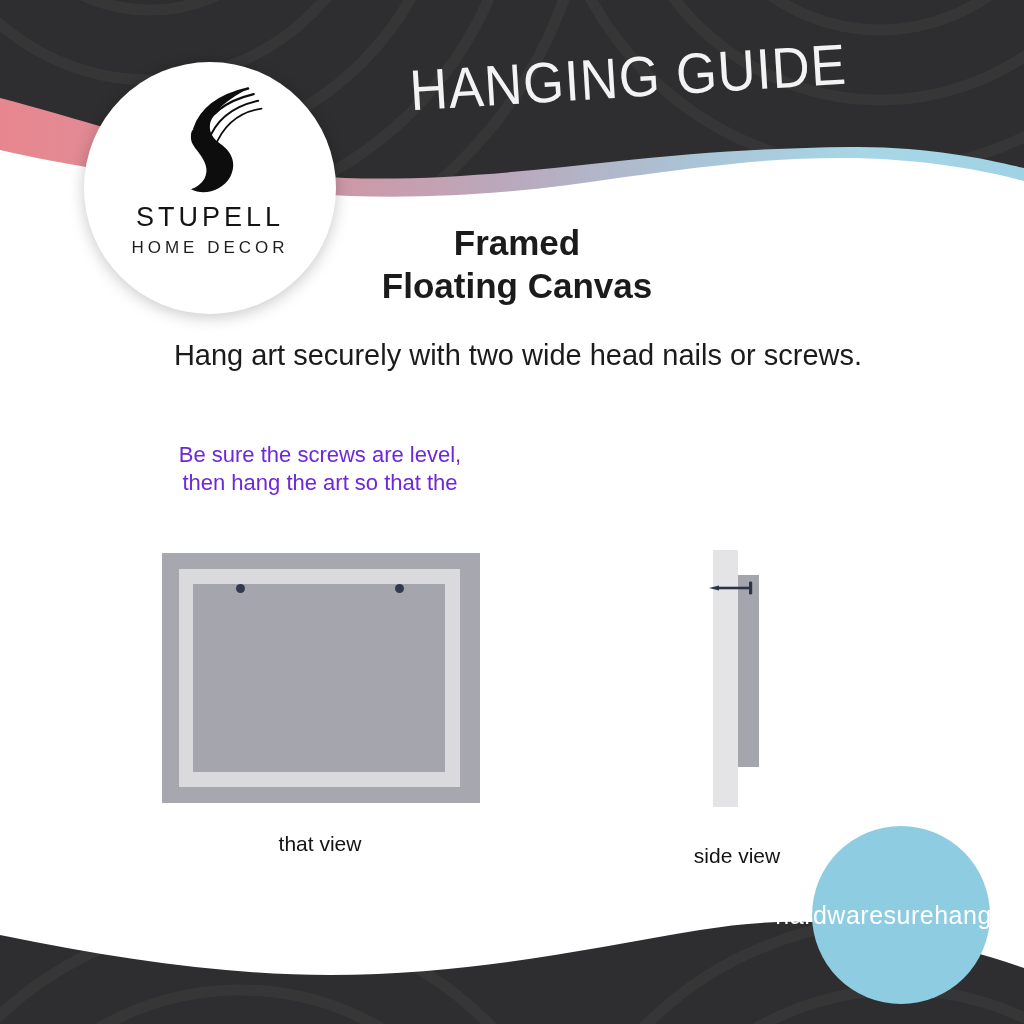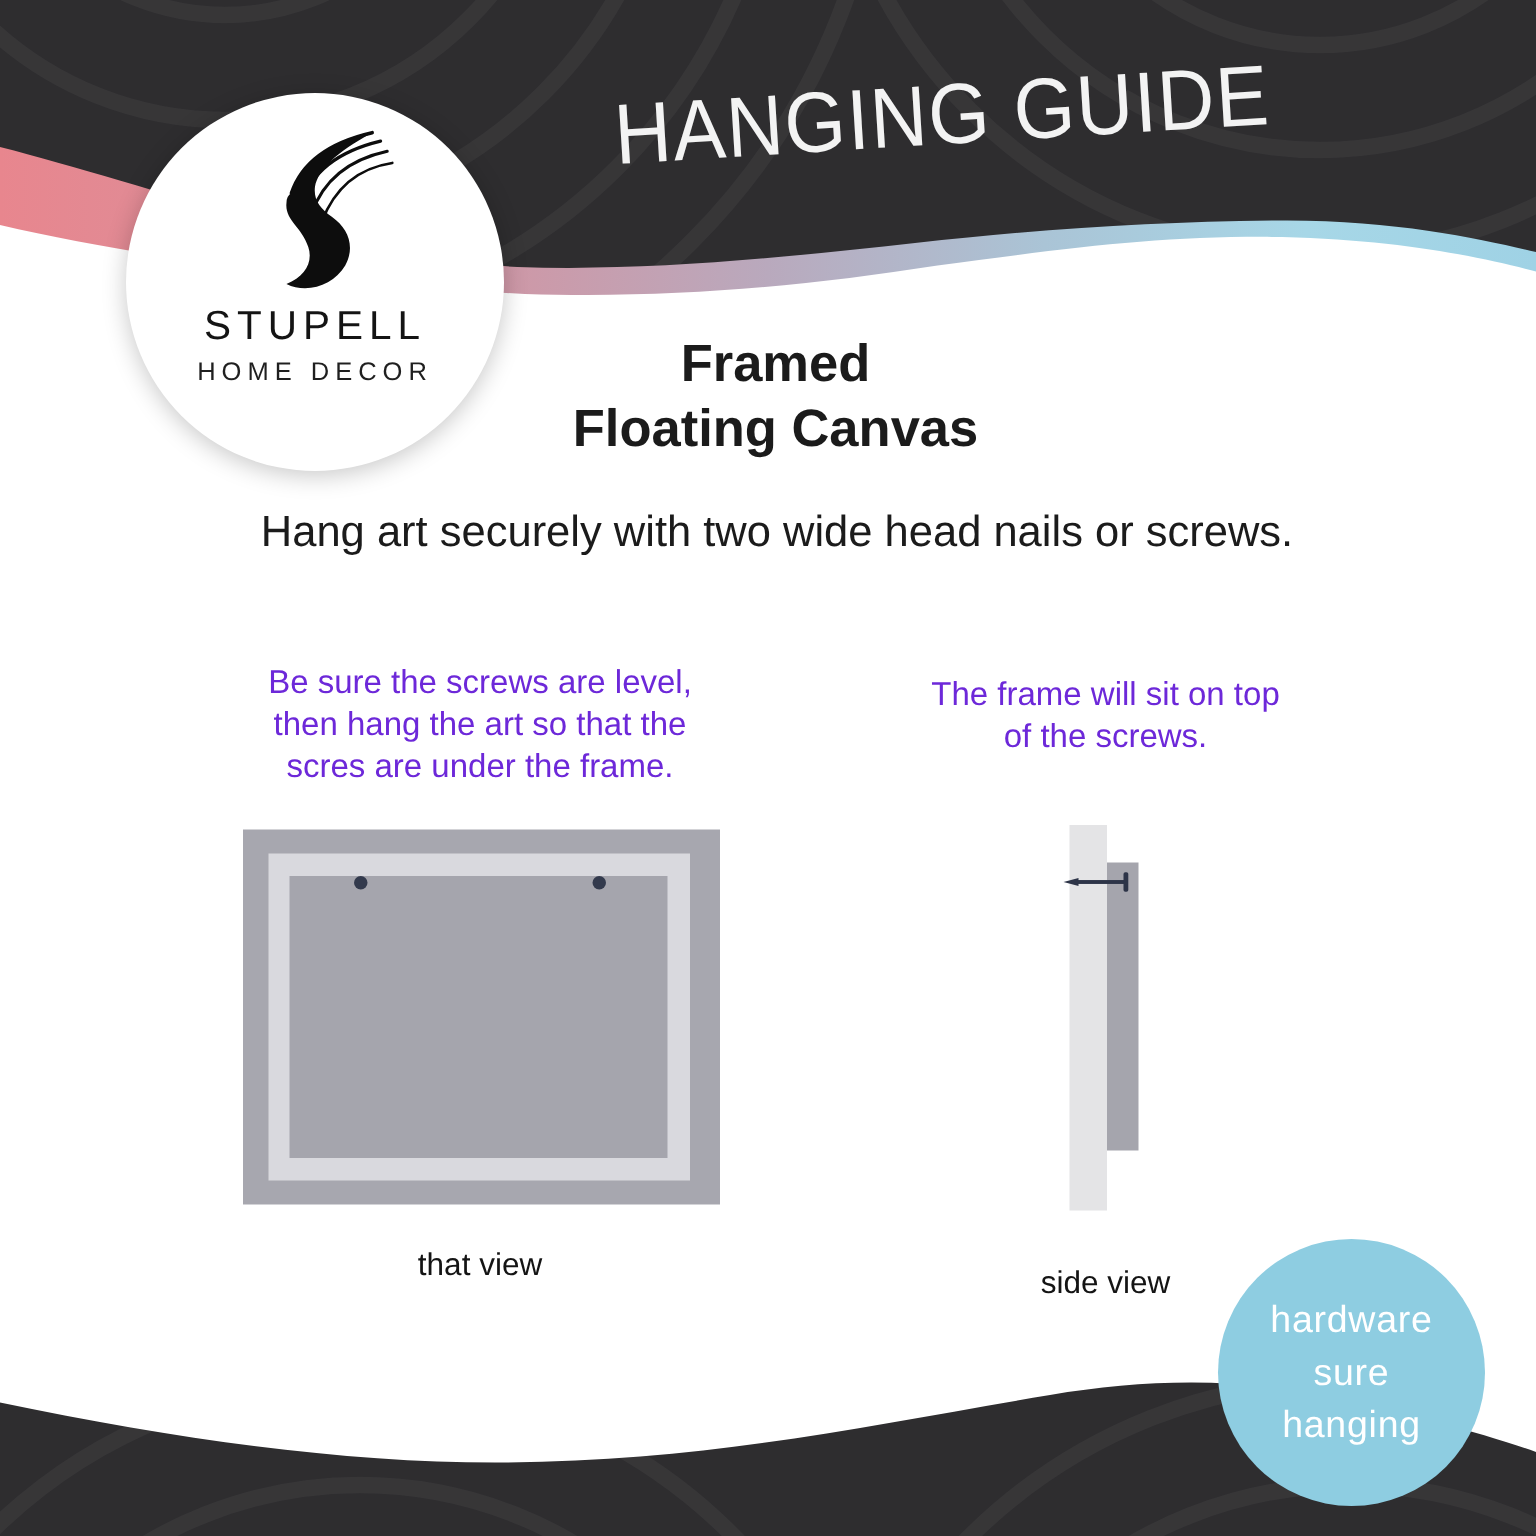--- a/index.html
+++ b/index.html
@@ -49,21 +49,21 @@
   .dot-l{left:236px;top:584px;}
   .dot-r{left:395px;top:584px;}
   
   .sv-wall{position:absolute;left:713px;top:550px;width:25px;height:257px;background:#e4e4e6;}
   .sv-frame{position:absolute;left:738px;top:575px;width:21px;height:192px;background:#a5a5ad;}
   .sv-nail{position:absolute;left:706px;top:580px;}
   
   .ftr-svg{position:absolute;left:0;bottom:0;z-index:1;}
   .badge-circle{
     position:absolute;left:812px;top:826px;width:178px;height:178px;z-index:5;
-    border-radius:50%;display:flex;flex-direction:column;align-items:center;justify-content:center;
+    border-radius:50%;display:flex;flex-direction:row;align-items:center;justify-content:center;
     color:#ffffff;font-size:25px;line-height:35px;font-weight:500;letter-spacing:0.5px;text-align:center;
   }
 </style>
 </head>
 <body>
 
 <div id="stage">
 
   <svg class="hdr-svg" width="1024" height="232" viewBox="0 0 1024 232" aria-hidden="true">
     <defs>
@@ -119,27 +119,22 @@
   <div class="product-title">
     <div>Framed</div>
     <div>Floating Canvas</div>
   </div>
 
   <div class="intro-line">Hang art securely with two wide head nails or screws.</div>
 
   <div class="col-note note-left">
     <div>Be sure the screws are level,</div>
     <div>then hang the art so that the</div>
-    <div>scres are under the frame.</div>
   </div>
 
-  <div class="col-note note-right">
-    <div>The frame will sit on top</div>
-    <div>of the screws.</div>
-  </div>
 
   <div class="fv-outer"></div>
   <div class="fv-mat"></div>
   <div class="fv-canvas"></div>
   <div class="screw-dot dot-l"></div>
   <div class="screw-dot dot-r"></div>
   <div class="caption cap-front">that view</div>
 
   <div class="sv-wall"></div>
   <div class="sv-frame"></div>

